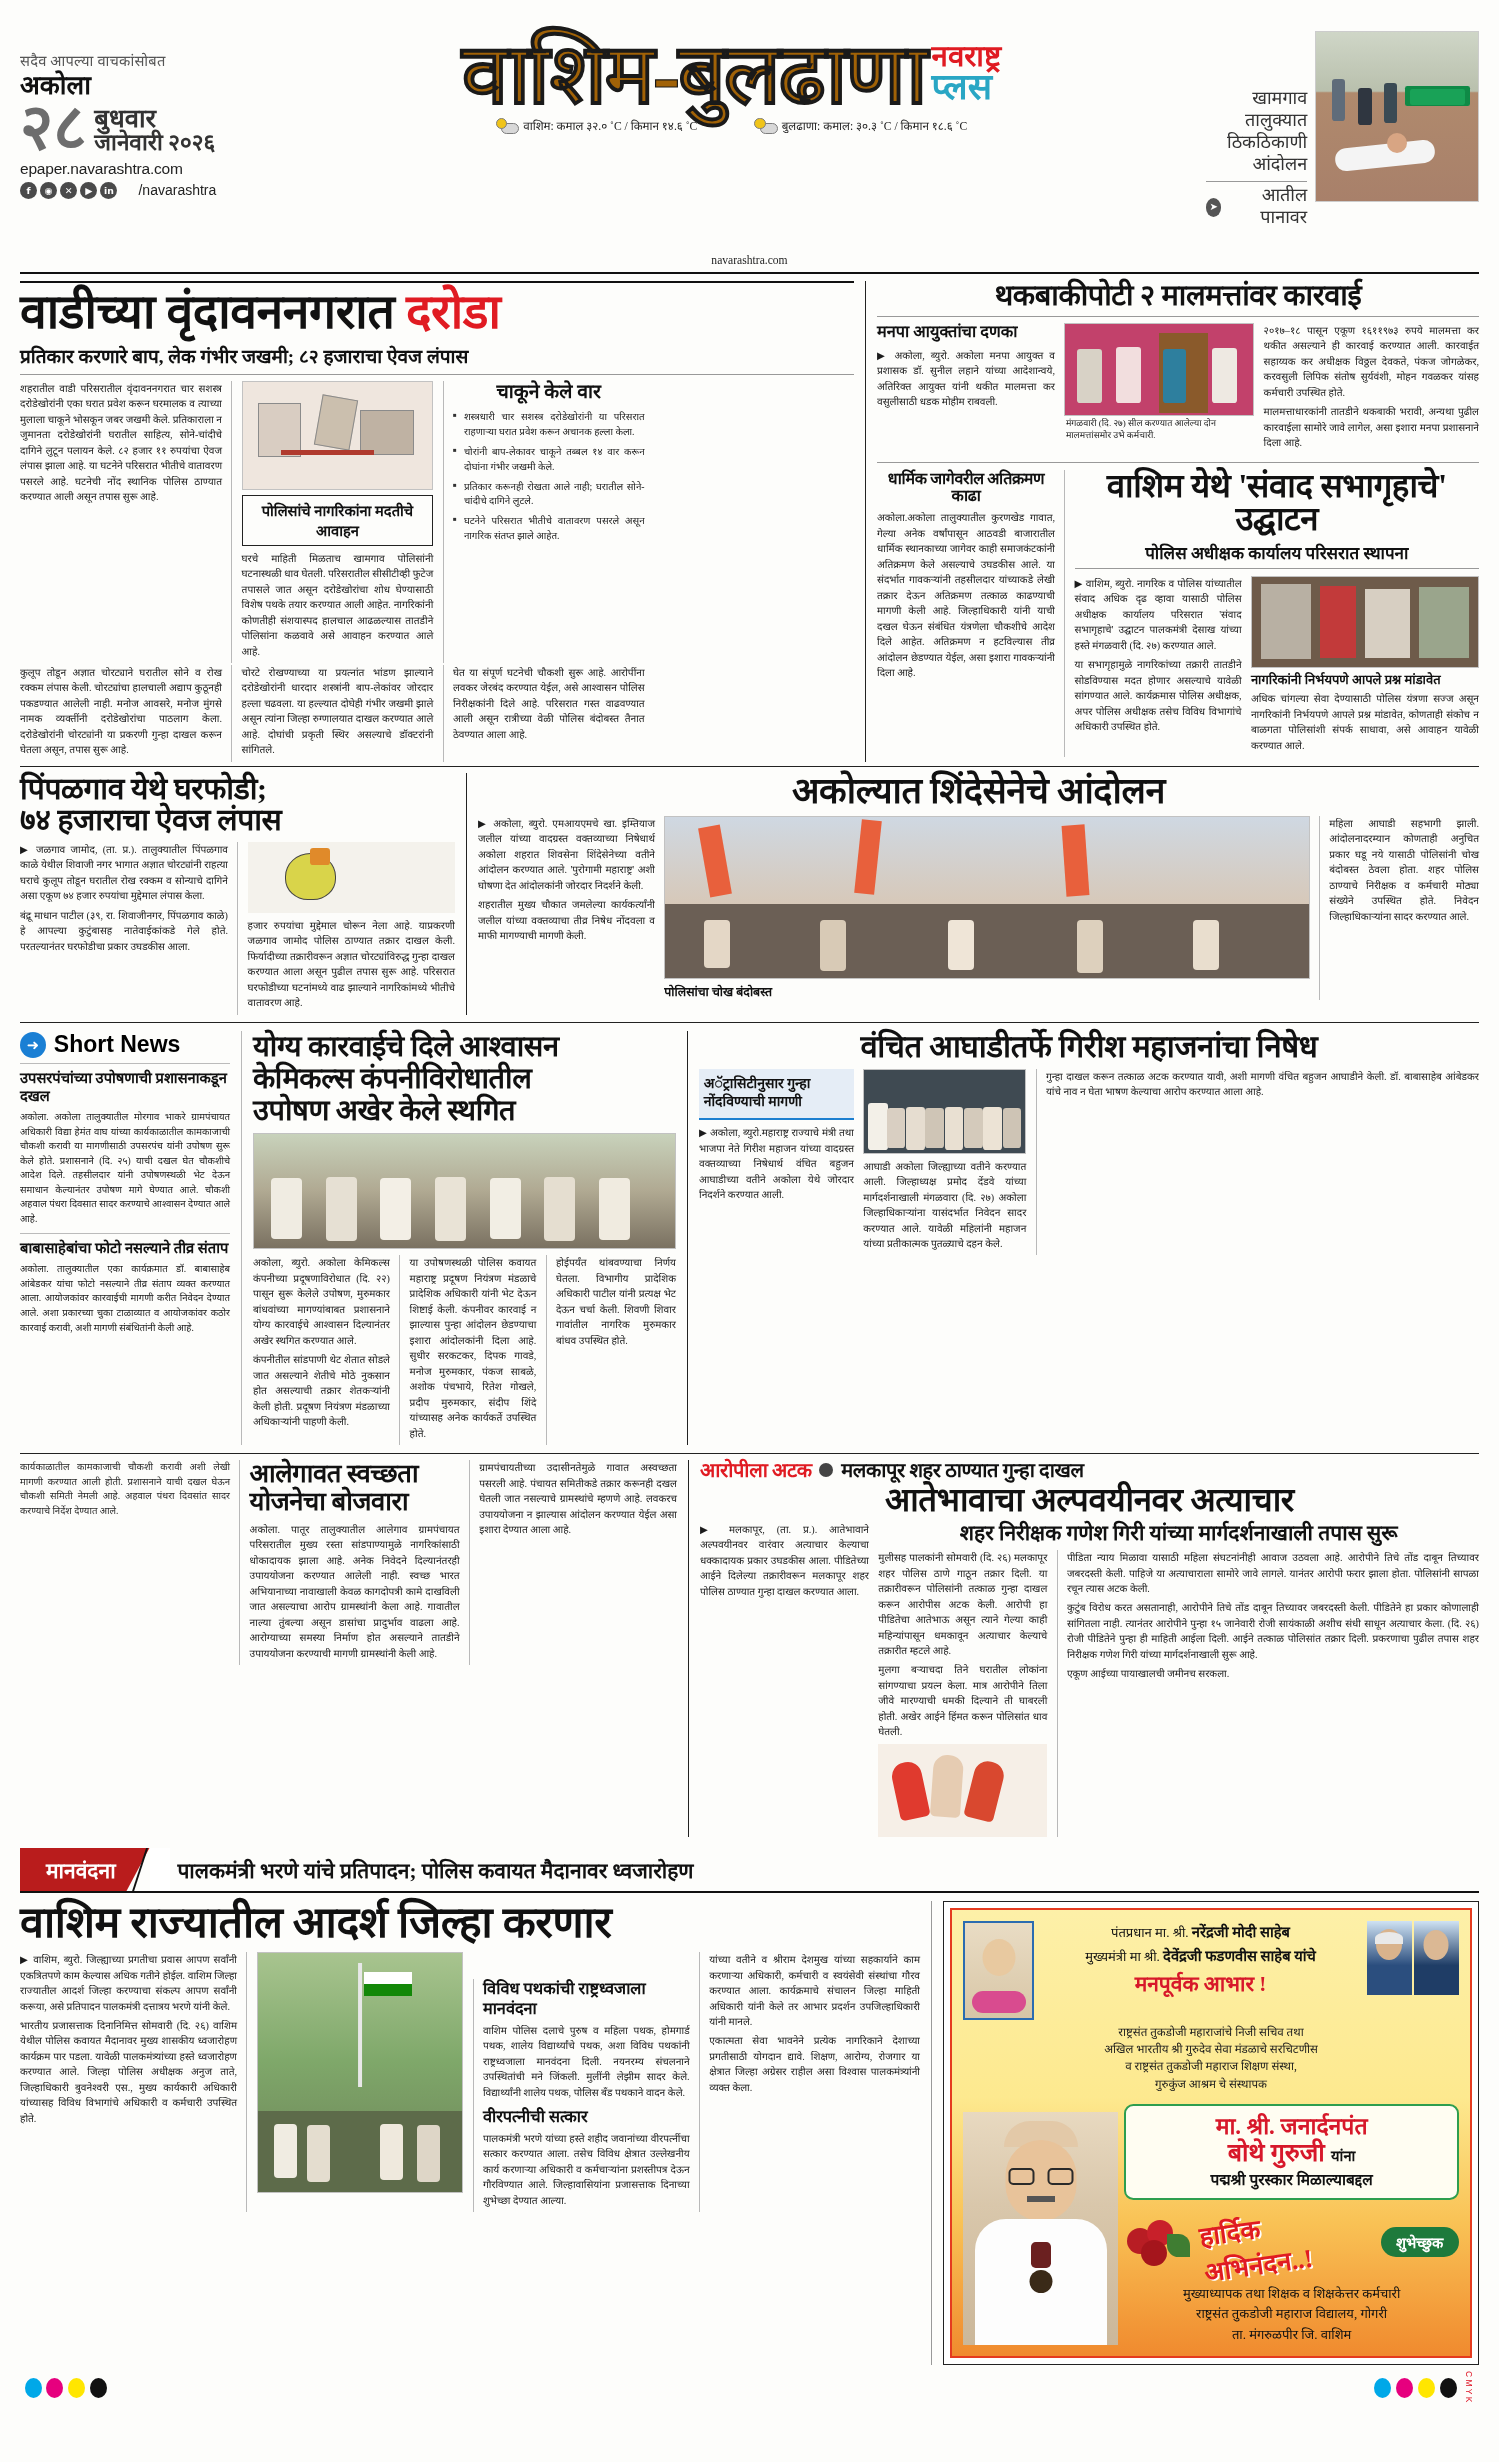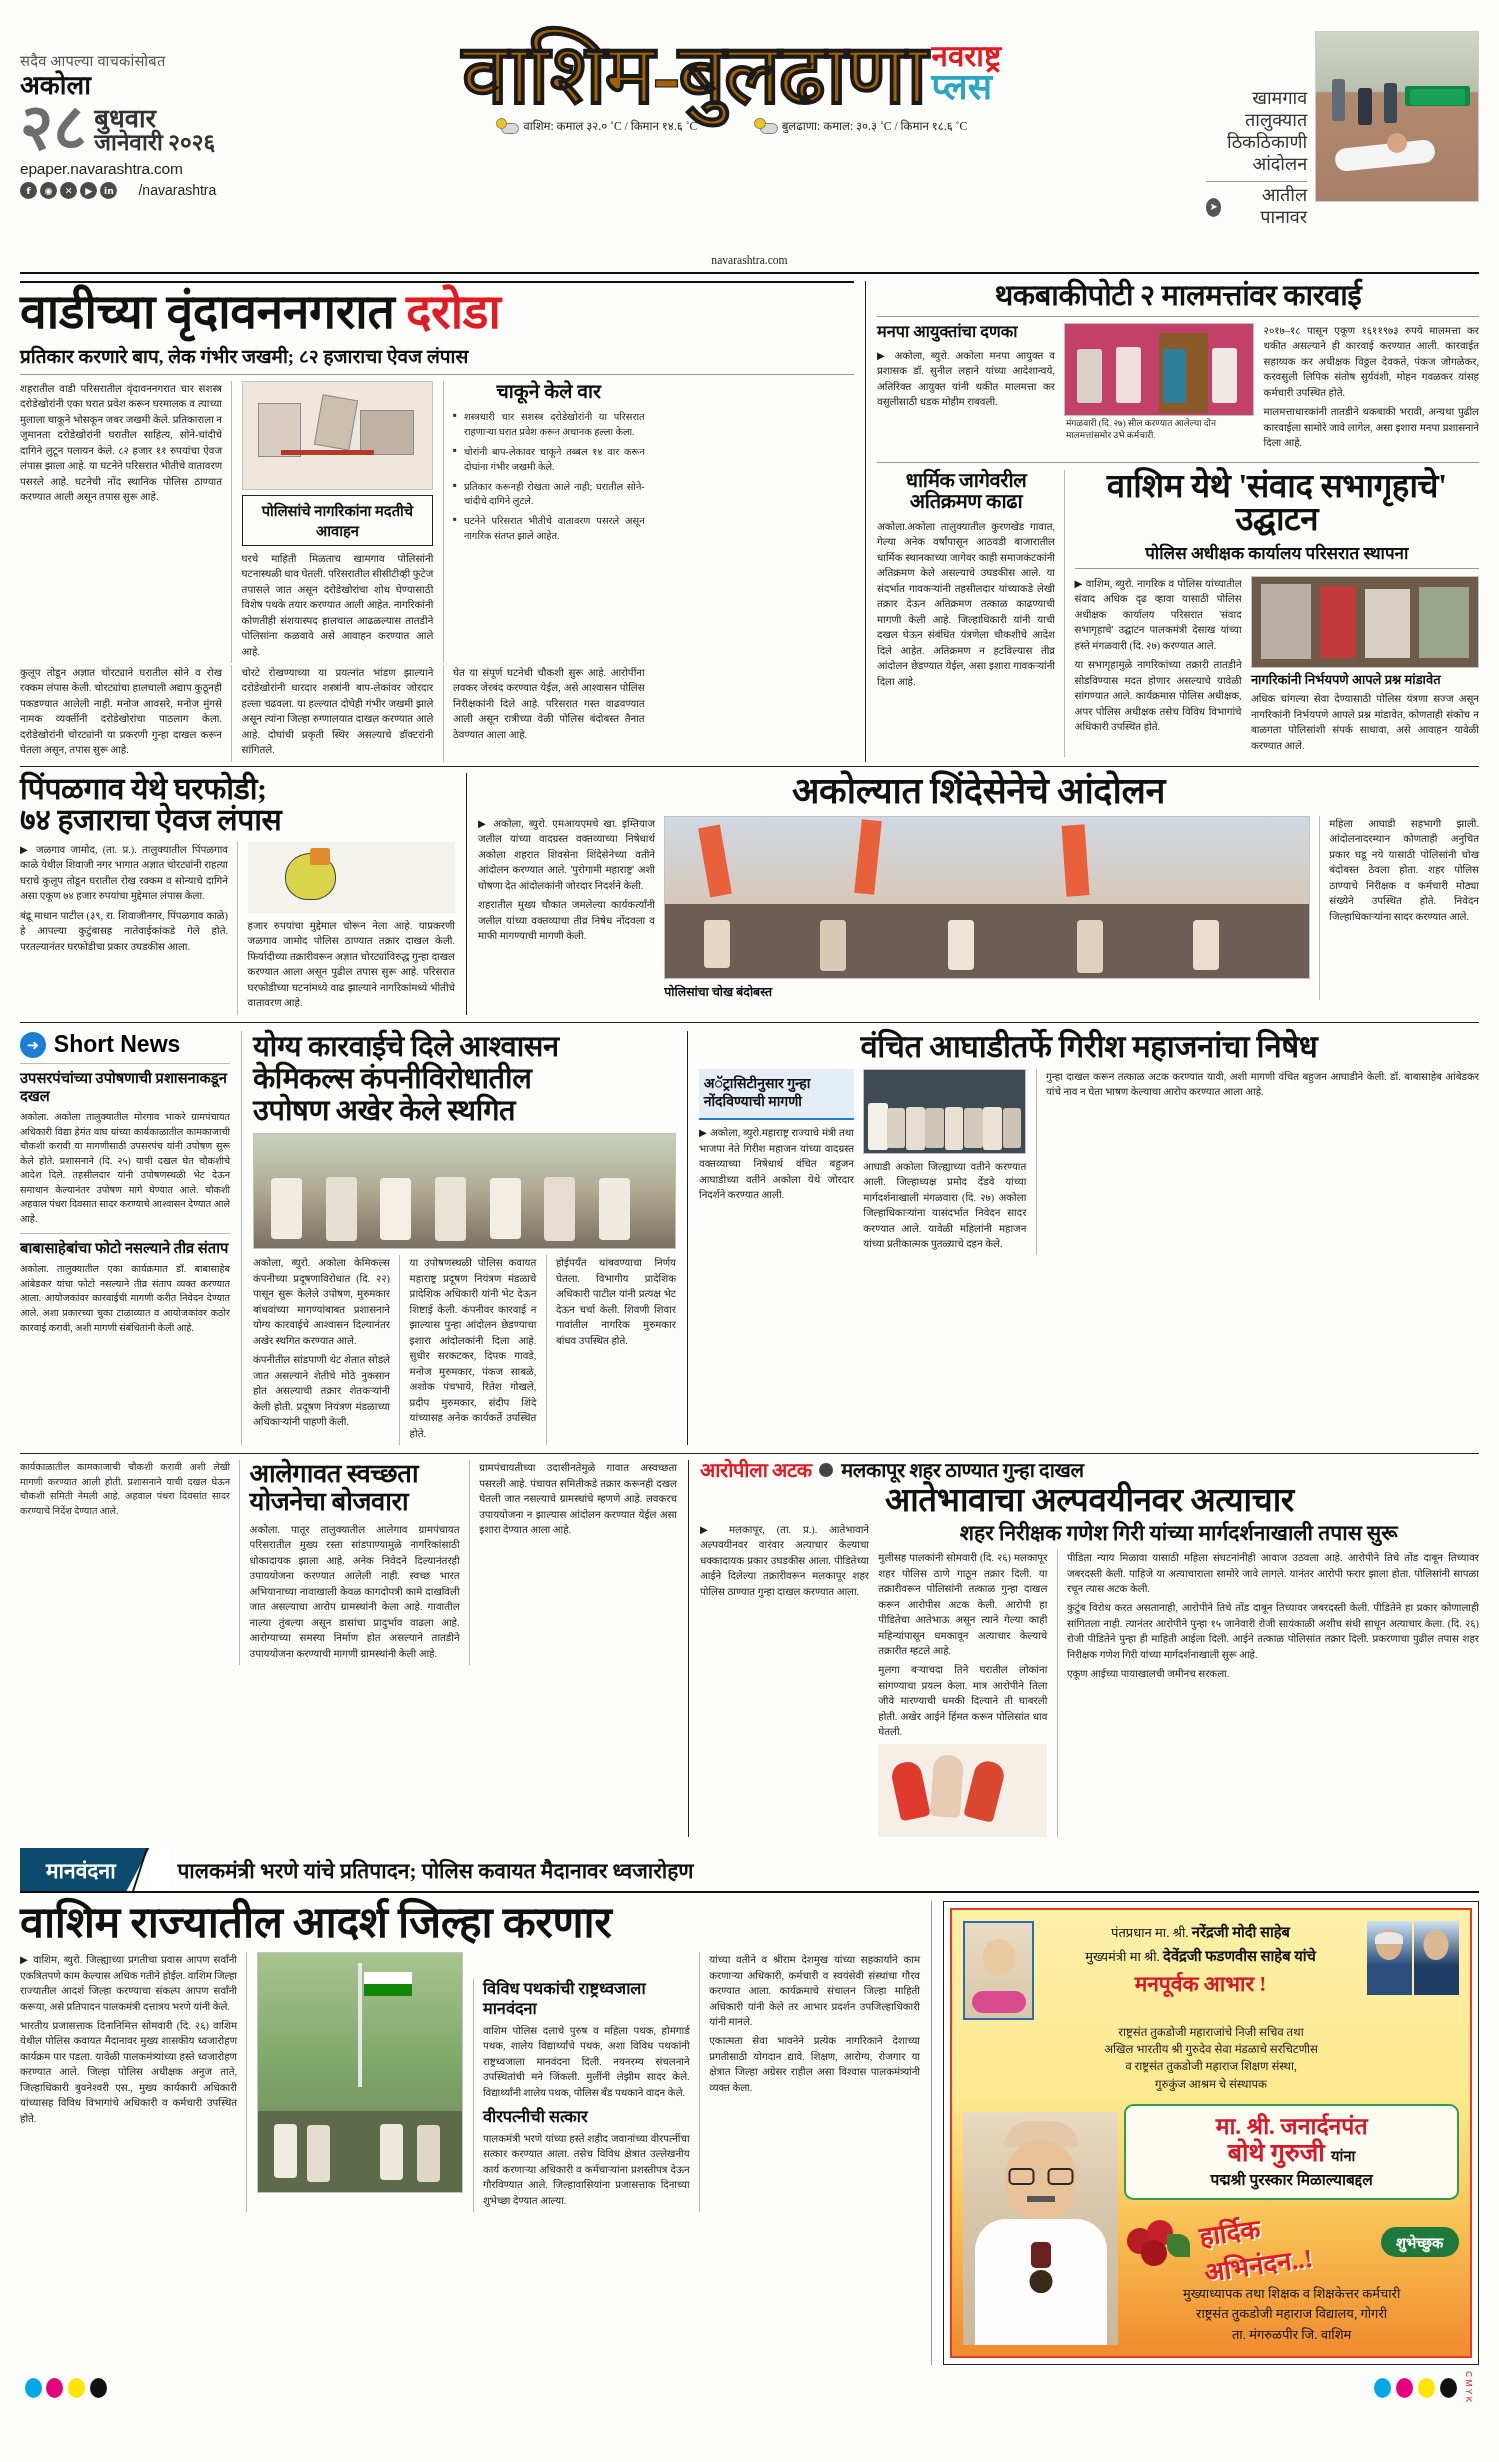--- a/index.html
+++ b/index.html
@@ -91,21 +91,21 @@
   .bullets li { list-style:none; position:relative; padding-left:11px; margin-bottom:5.4px; text-align:justify;}
   .bullets li::before { content:"■"; position:absolute; left:0; top:0px; font-size:6.2px; color:#333; }
 
   
   .shortNews { display:flex; align-items:center; gap:7.8px; border-bottom:1.6px solid #bbb; padding-bottom:4.7px; }
   .snArrow { width:26px;height:26px;border-radius:50%;background:#1a7fd4;color:#fff;display:flex;align-items:center;justify-content:center;font-size:14.7px;}
   .snTitle { font-family:"Liberation Sans", sans-serif; font-weight:bold; font-size:23px; }
 
   
   .mvWrap { display:flex; align-items:stretch; margin-top:11px; border-bottom:2.3px solid #111; }
-  .mvTag { background:#0c4a6e; color:#fff; font-family:"Liberation Serif",serif; font-weight:bold;
+  .mvTag { background:#b91c1c; color:#fff; font-family:"Liberation Serif",serif; font-weight:bold;
            font-size:21px; padding:7.8px 34px 7.8px 26px; clip-path:polygon(0 0, 100% 0, 82% 100%, 0 100%); }
   .mvSlant{ width:20px; background:#fff; position:relative;}
   .mvSlant::after{content:"";position:absolute;left:-11px;top:0;bottom:0;width:2.3px;background:#111;transform:skewX(-18deg);}
   .mvHead { flex:1; display:flex; align-items:center; font-family:"Liberation Serif",serif; font-weight:bold;
             font-size:21px; color:#111; padding-left:7.8px;}
 
   
   .adBox { border:2.3px solid #e53b1f; background:
            linear-gradient(180deg,#fdf0a8 0%, #fde98f 42%, #f9c255 70%, #f08a2e 100%);
            position:relative; padding:11px; overflow:hidden; }
@@ -287,21 +287,21 @@
             <p>२०१७–१८ पासून एकूण १६११९७३ रुपये मालमत्ता कर थकीत असल्याने ही कारवाई करण्यात आली. कारवाईत सहाय्यक कर अधीक्षक विठ्ठल देवकते, पंकज जोगळेकर, करवसुली लिपिक संतोष सुर्यवंशी, मोहन गवळकर यांसह कर्मचारी उपस्थित होते.</p>
             <p>मालमत्ताधारकांनी तातडीने थकबाकी भरावी, अन्यथा पुढील कारवाईला सामोरे जावे लागेल, असा इशारा मनपा प्रशासनाने दिला आहे.</p>
           </div>
         </div>
       </div>
 
       <div style="border-top:0.8px solid #999;margin:7.8px 0 6.2px;"></div>
 
       <div style="display:flex;gap:9.3px;">
         <div style="width:178px;">
-          <div class="hl" style="font-size:20px;text-align:center;line-height:1.08;">धार्मिक जागेवरील अतिक्रमण काढा</div>
+          <div class="hl" style="font-size:16px;text-align:center;line-height:1.08;">धार्मिक जागेवरील अतिक्रमण काढा</div>
           <div class="body" style="margin-top:6.2px;">
               <p>अकोला.अकोला तालुक्यातील कुरणखेड गावात, गेल्या अनेक वर्षांपासून आठवडी बाजारातील धार्मिक स्थानकाच्या जागेवर काही समाजकंटकांनी अतिक्रमण केले असल्याचे उघडकीस आले. या संदर्भात गावकऱ्यांनी तहसीलदार यांच्याकडे लेखी तक्रार देऊन अतिक्रमण तत्काळ काढण्याची मागणी केली आहे. जिल्हाधिकारी यांनी याची दखल घेऊन संबंधित यंत्रणेला चौकशीचे आदेश दिले आहेत. अतिक्रमण न हटविल्यास तीव्र आंदोलन छेडण्यात येईल, असा इशारा गावकऱ्यांनी दिला आहे.</p>
             </div>
         </div>
 
         <div style="flex:1;border-left:0.8px solid #b9b9b9;padding-left:9.3px;">
           <div class="hl" style="font-size:33px;text-align:center;line-height:1.02;">वाशिम येथे 'संवाद सभागृहाचे' उद्घाटन</div>
           <div class="kicker" style="font-size:17px;text-align:center;margin-top:3.9px;padding-bottom:4.7px;border-bottom:0.8px solid #999;">पोलिस अधीक्षक कार्यालय परिसरात स्थापना</div>
 
           <div style="display:flex;gap:9.3px;margin-top:6.2px;">

